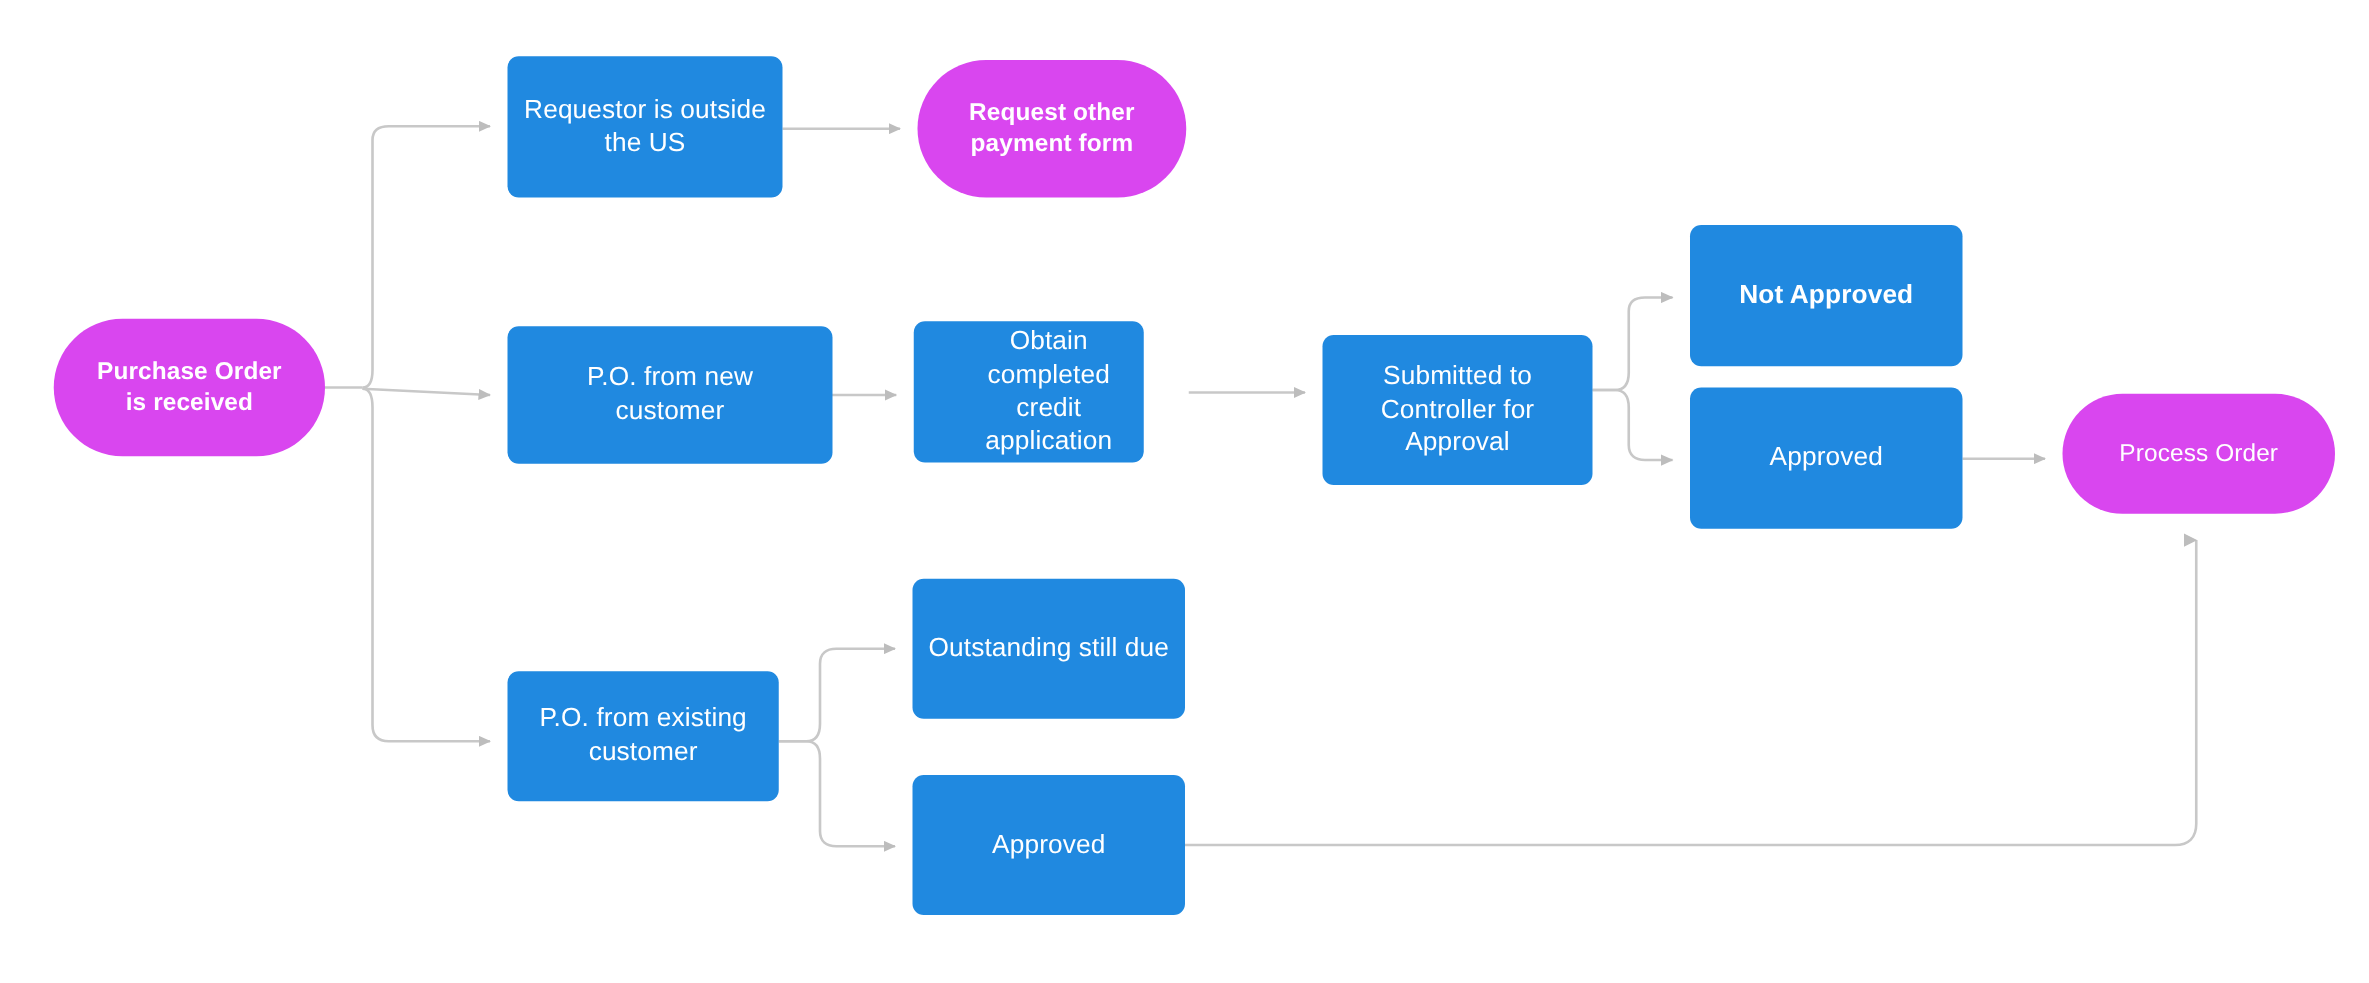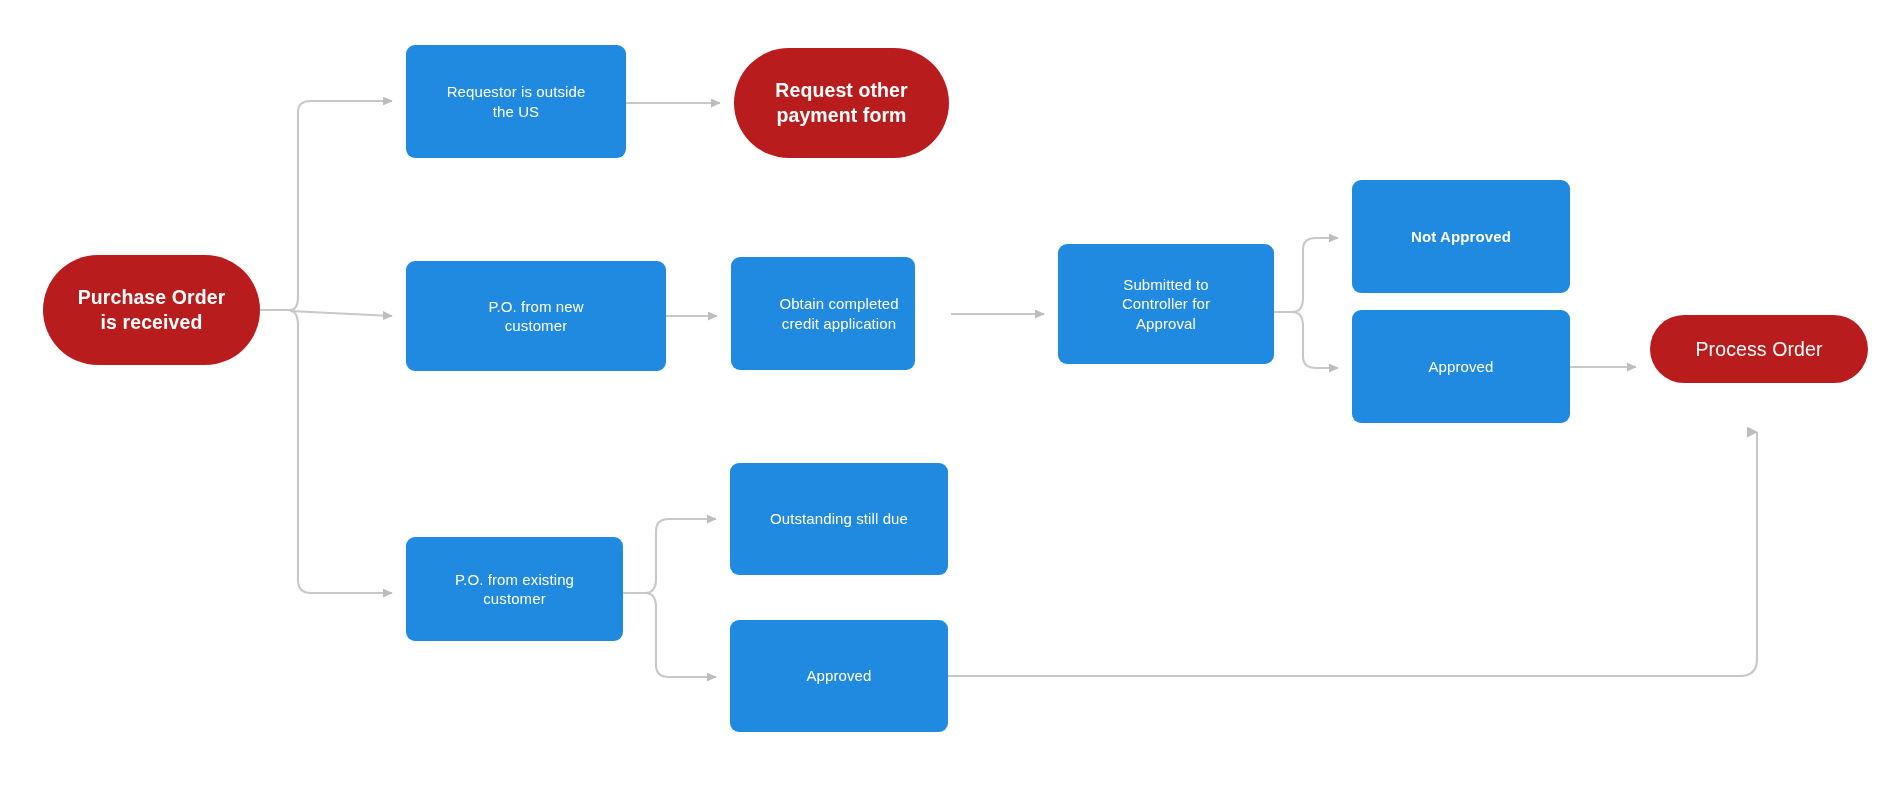--- a/index.html
+++ b/index.html
@@ -40,24 +40,24 @@
   .node .nlabel {
     display: block;
     width: 100%;
     padding: 0 10px;
     box-sizing: border-box;
     white-space: pre-line;
   }
   .node.process {
     background: #2089e0;
     border-radius: 9px;
-    font-size: 15px;
+    font-size: 21px;
   }
   .node.terminal {
-    background: #b91c1c;
+    background: #d946ef;
     border-radius: 999px;
     font-size: 19.5px;
     font-weight: bold;
   }
   .node.terminal.plain {
     font-weight: normal;
   }
 </style>
 </head>
 <body>
@@ -122,21 +122,21 @@
   <div class="node process" style="left:406px; top:261px; width:260px; height:110px;">
     <span class="nlabel">P.O. from new
 customer</span>
   </div>
 
   <div class="node process" style="left:731px; top:257px; width:184px; height:113px;padding-left:32px;">
     <span class="nlabel">Obtain completed
 credit application</span>
   </div>
 
-  <div class="node process" style="left:1058px; top:244px; width:216px; height:120px;">
+  <div class="node process" style="left:1058px; top:268px; width:216px; height:120px;">
     <span class="nlabel">Submitted to
 Controller for
 Approval</span>
   </div>
 
   <div class="node process" style="left:1352px; top:180px; width:218px; height:113px;font-weight:bold;">
     <span class="nlabel">Not Approved</span>
   </div>
 
   <div class="node process" style="left:1352px; top:310px; width:218px; height:113px;">
@@ -149,17 +149,17 @@
   </div>
 
   <div class="node process" style="left:730px; top:463px; width:218px; height:112px;">
     <span class="nlabel">Outstanding still due</span>
   </div>
 
   <div class="node process" style="left:730px; top:620px; width:218px; height:112px;">
     <span class="nlabel">Approved</span>
   </div>
 
-  <div class="node terminal plain" style="left:1650px; top:315px; width:218px; height:68px;">
+  <div class="node terminal plain" style="left:1650px; top:315px; width:218px; height:96px;">
     <span class="nlabel">Process Order</span>
   </div>
 
 </div>
 
 </body></html>

